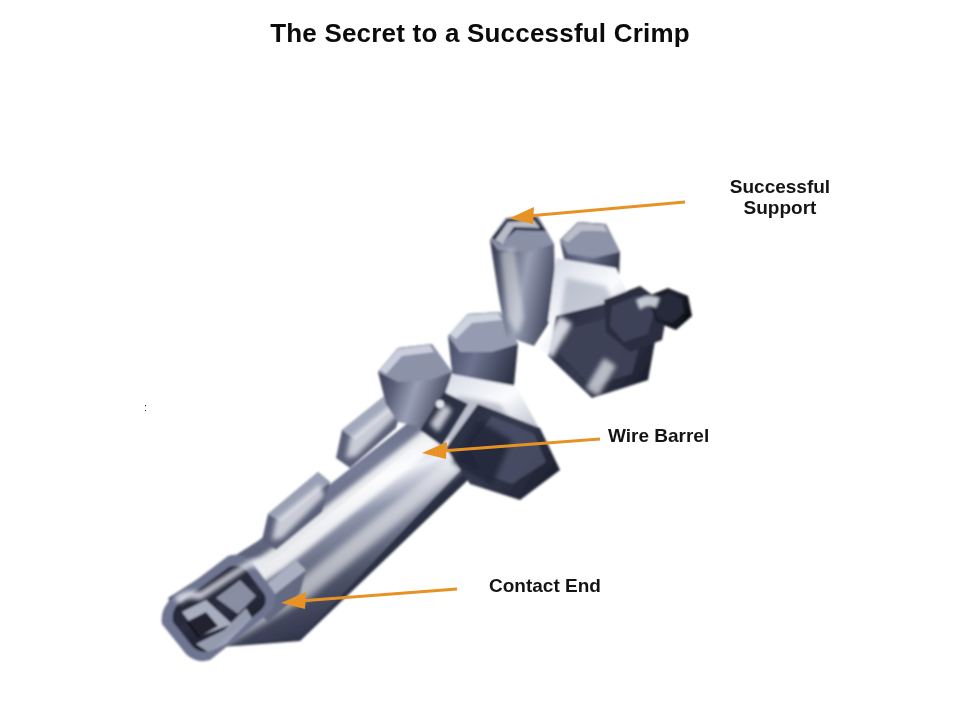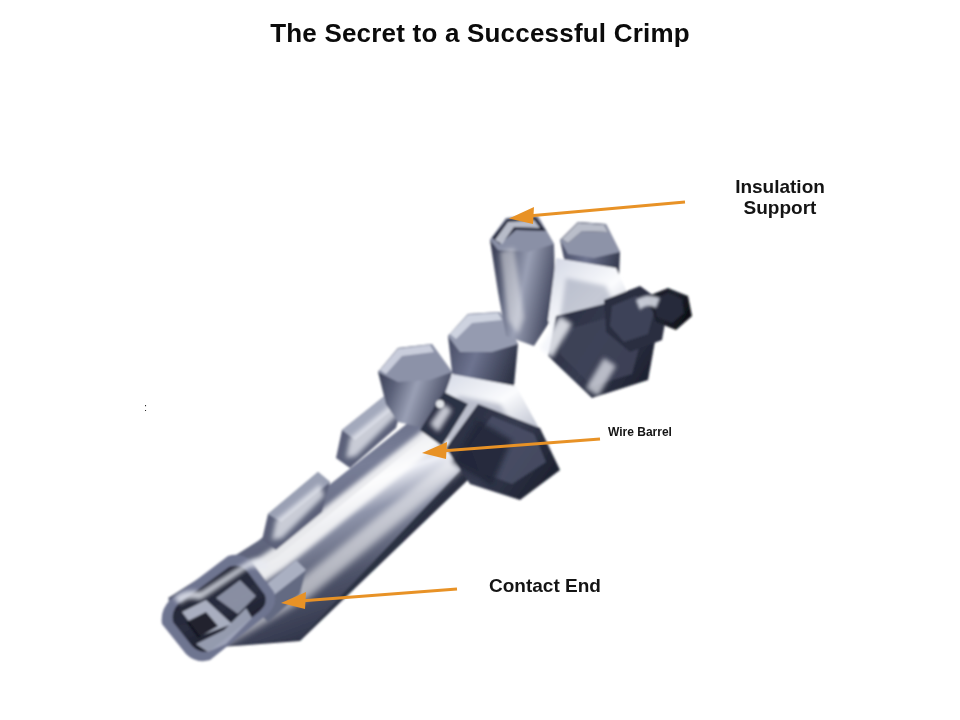--- a/index.html
+++ b/index.html
@@ -49,21 +49,21 @@
   #label-insulation-support {
     left: 705px;
     top: 177px;
     font-size: 19px;
     text-align: center;
     width: 150px;
   }
   #label-wire-barrel {
     left: 608px;
     top: 426px;
-    font-size: 12px;
+    font-size: 19px;
   }
   #label-contact-end {
     left: 468px;
     top: 576px;
     font-size: 19px;
     margin-left: 21px;
   }
   #stray-mark {
     position: absolute;
     left: 144px;
@@ -281,21 +281,21 @@
       </g>
 
       <g>
         <line x1="457" y1="589" x2="300" y2="601" stroke="#e89226" stroke-width="3"></line>
         <polygon points="281,603 306,592 305,609" fill="#e89226"></polygon>
       </g>
 
     </g>
   </svg>
 
-  <div class="callout-label" id="label-insulation-support">Insulation
+  <div class="callout-label" id="label-insulation-support">Successful
 Support</div>
 
   <div class="callout-label" id="label-wire-barrel">Wire Barrel</div>
 
   <div class="callout-label" id="label-contact-end">Contact End</div>
 
   <div id="stray-mark">:</div>
 
 </div>
 

